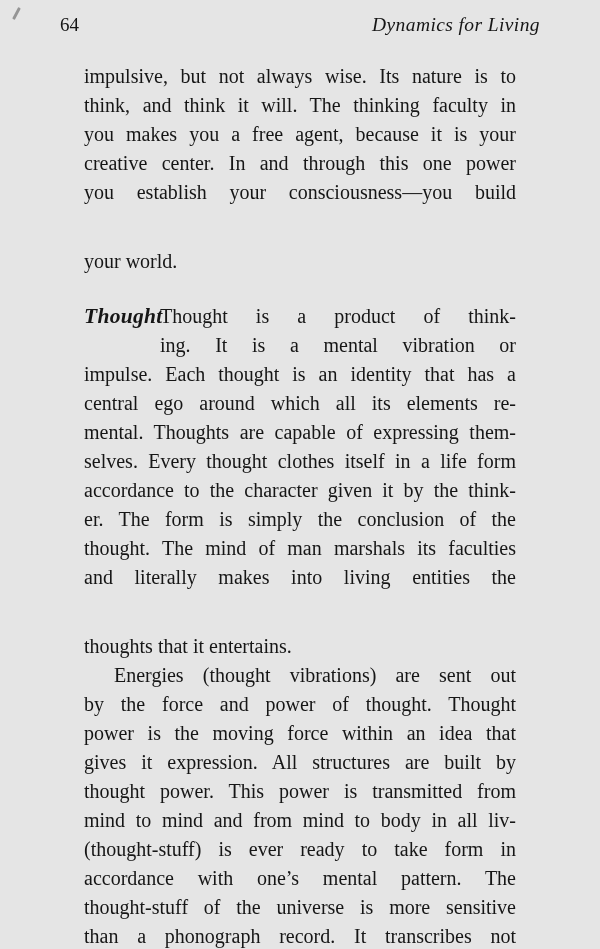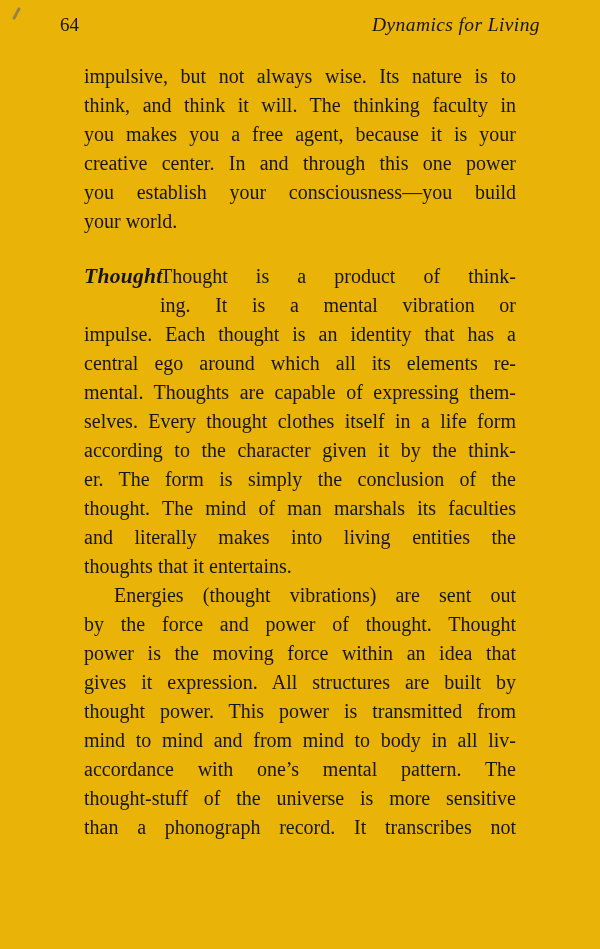--- a/index.html
+++ b/index.html
@@ -4,21 +4,21 @@
 <style>
   html, body {
     margin: 0;
     padding: 0;
     background: #ffffff;
   }
   .page {
     position: relative;
     width: 600px;
     height: 949px;
-    background: #eab308;
+    background: #e5e5e5;
     font-family: "Liberation Serif", "DejaVu Serif", serif;
     color: #161616;
     overflow: hidden;
     box-sizing: border-box;
   }
   .scan-artifact {
     position: absolute;
     left: 15px;
     top: 7px;
     width: 3px;
@@ -50,20 +50,21 @@
     font-size: 20px;
     line-height: 29px;
   }
   .line {
     text-align: justify;
     text-align-last: justify;
     white-space: normal;
   }
   .line-last {
     text-align-last: left;
+    margin-top: 40px;
   }
   .section-thought {
     position: relative;
     margin-top: 26px;
   }
   .thought-heading {
     position: absolute;
     left: 0;
     top: 0;
     font-weight: bold;
@@ -106,35 +107,36 @@
       <span class="thought-heading">Thought</span>
       <div class="hang-lines">
           <div class="line">Thought is a product of think-</div>
           <div class="line">ing. It is a mental vibration or</div>
         </div>
       <div class="full-lines">
           <div class="line">impulse. Each thought is an identity that has a</div>
           <div class="line">central ego around which all its elements re-</div>
           <div class="line">mental. Thoughts are capable of expressing them-</div>
           <div class="line">selves. Every thought clothes itself in a life form</div>
-          <div class="line">according to the character given it by the think-</div>
+          <div class="line">accordance to the character given it by the think-</div>
           <div class="line">er. The form is simply the conclusion of the</div>
           <div class="line">thought. The mind of man marshals its faculties</div>
           <div class="line">and literally makes into living entities the</div>
           <div class="line line-last">thoughts that it entertains.</div>
         </div>
     </div>
 
     <div class="paragraph para-energies">
         <div class="line">Energies (thought vibrations) are sent out</div>
         <div class="line">by the force and power of thought. Thought</div>
         <div class="line">power is the moving force within an idea that</div>
         <div class="line">gives it expression. All structures are built by</div>
         <div class="line">thought power. This power is transmitted from</div>
         <div class="line">mind to mind and from mind to body in all liv-</div>
+        <div class="line">(thought-stuff) is ever ready to take form in</div>
         <div class="line">accordance with one’s mental pattern. The</div>
         <div class="line">thought-stuff of the universe is more sensitive</div>
         <div class="line">than a phonograph record. It transcribes not</div>
       </div>
 
   </div>
 
 </div>
 
 </body></html>

